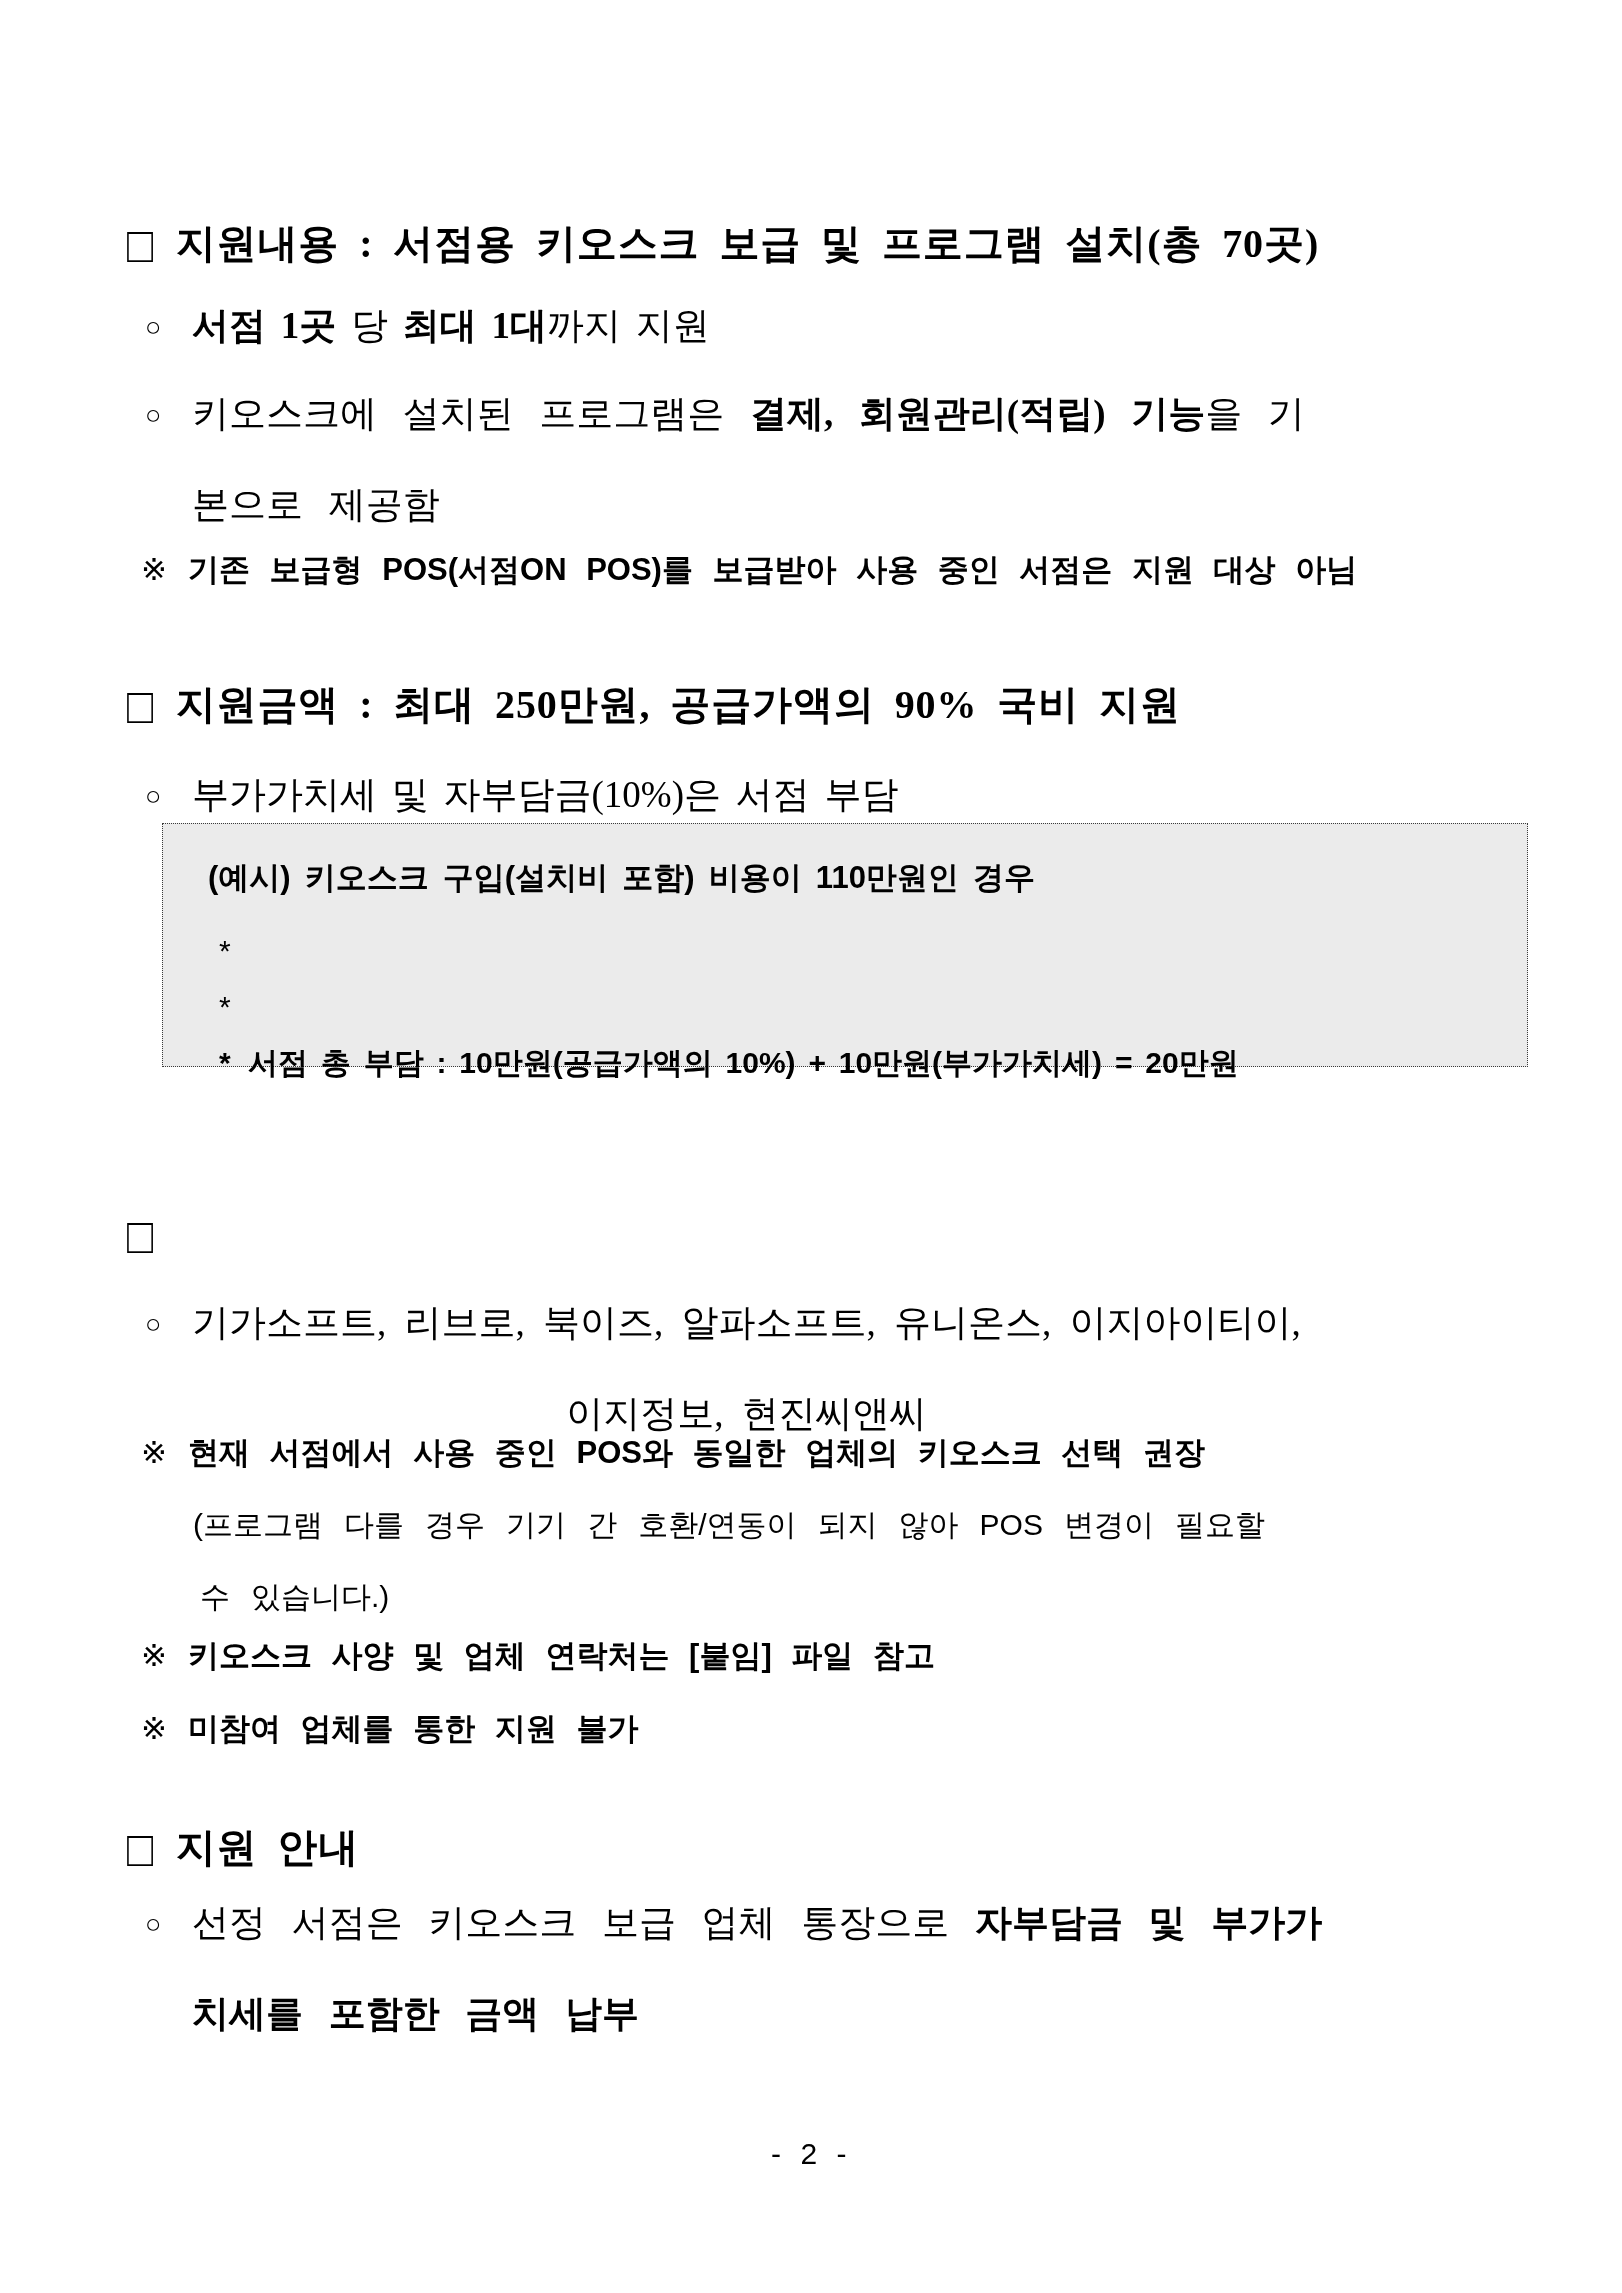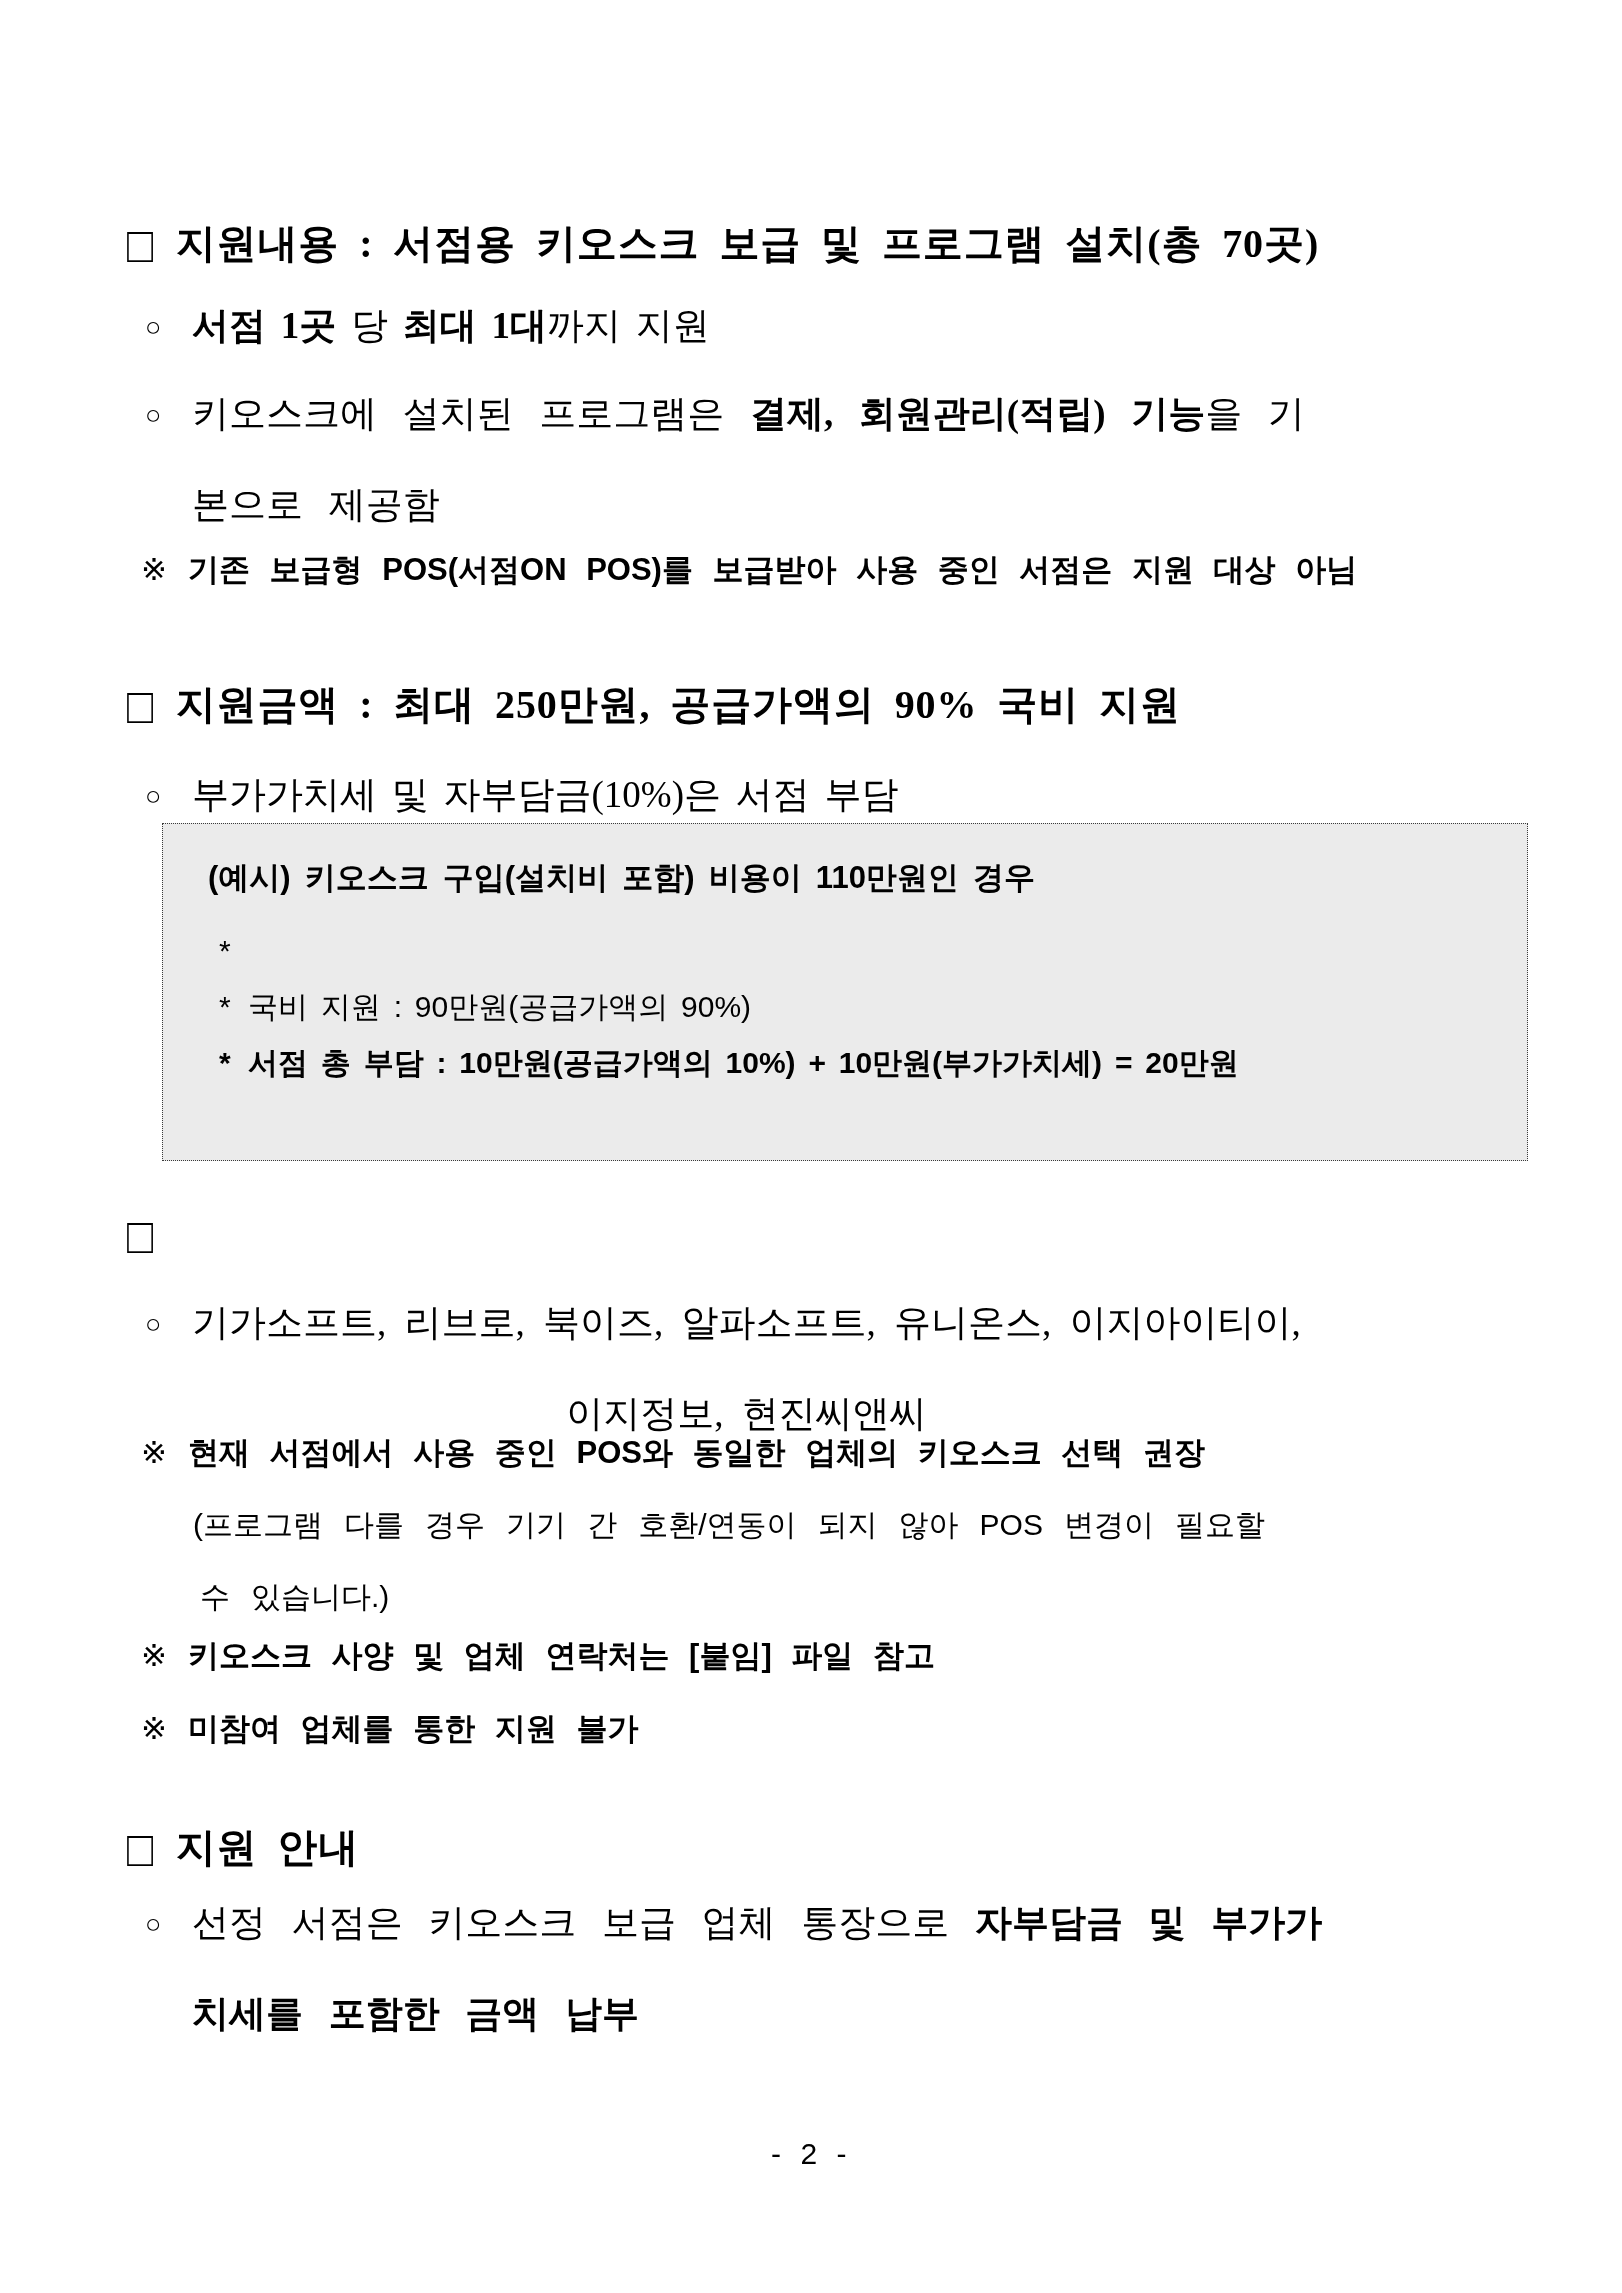--- a/index.html
+++ b/index.html
@@ -134,28 +134,27 @@
   <div class="abs heading" style="top:677px; left:127px;">
     <span class="marker">□</span>
     <span class="txt">지원금액 : 최대 250만원, 공급가액의 90% 국비 지원</span>
   </div>
 
   <div class="abs bullet single" style="top:771px; left:145px;">
     <span class="marker">○</span>
     <span class="text tight">부가가치세 및 자부담금(10%)은 서점 부담</span>
   </div>
 
-  <div class="abs example-box" style="top:823px; left:162px; width:1366px; height:338px;">
+  <div class="abs example-box" style="top:823px; left:162px; width:1366px; height:244px;">
     <div class="box-title">(예시) 키오스크 구입(설치비 포함) 비용이 110만원인 경우</div>
     <div class="box-line">
       <span class="star">*</span>
     </div>
     <div class="box-line">
       <span class="star">*</span>
-      <span>국비 지원 : 90만원(공급가액의 90%)</span>
     </div>
     <div class="box-line bold">
       <span class="star">*</span>
       <span>서점 총 부담 : 10만원(공급가액의 10%) + 10만원(부가가치세) = 20만원</span>
     </div>
   </div>
 
   <div class="abs heading" style="top:1207px; left:127px;">
     <span class="marker">□</span>
   </div>

